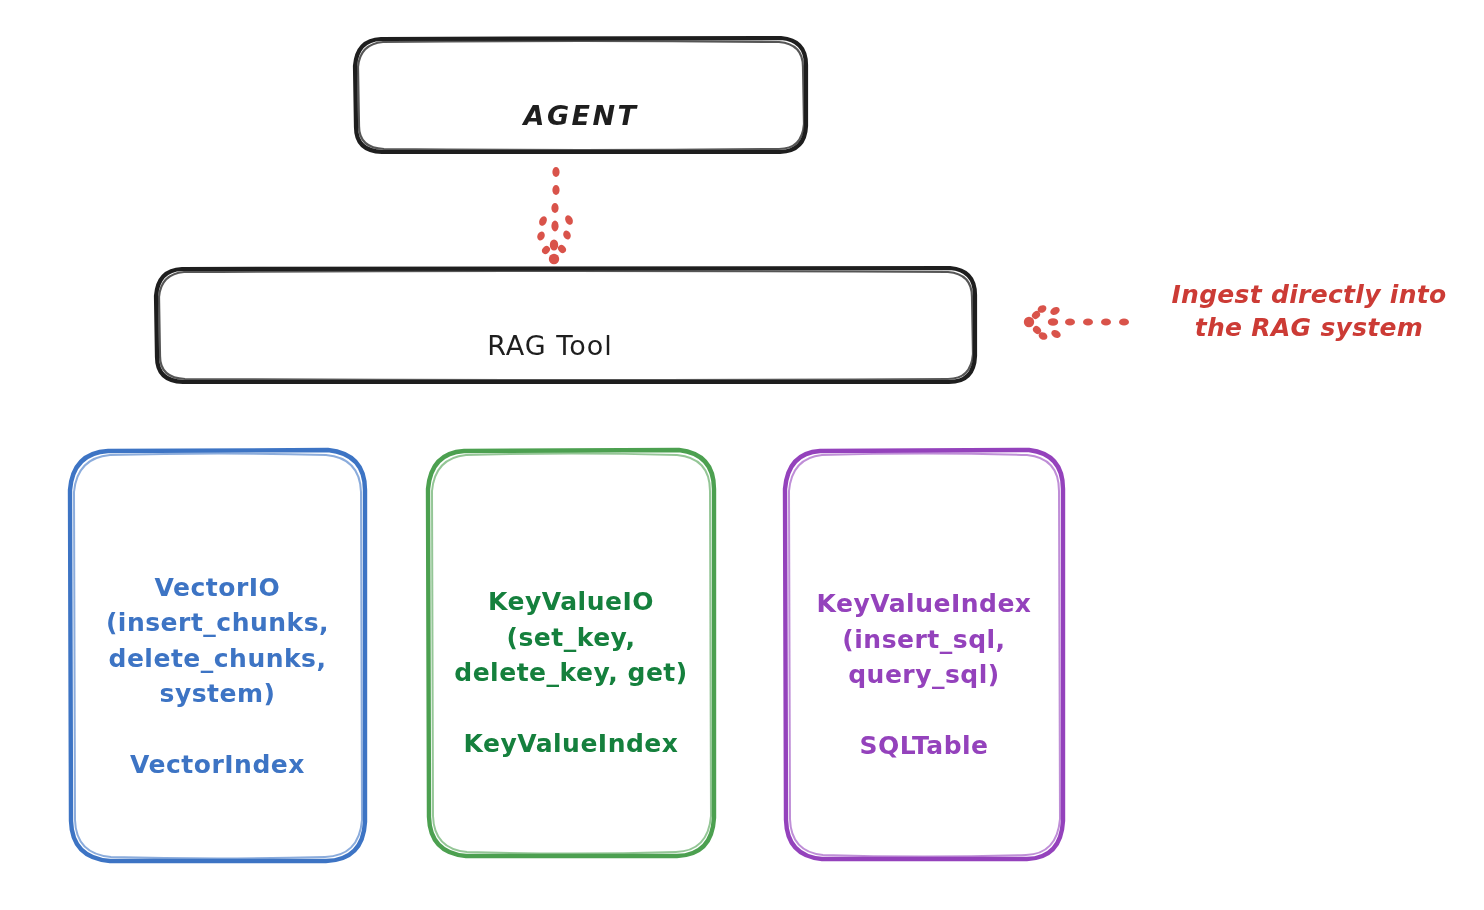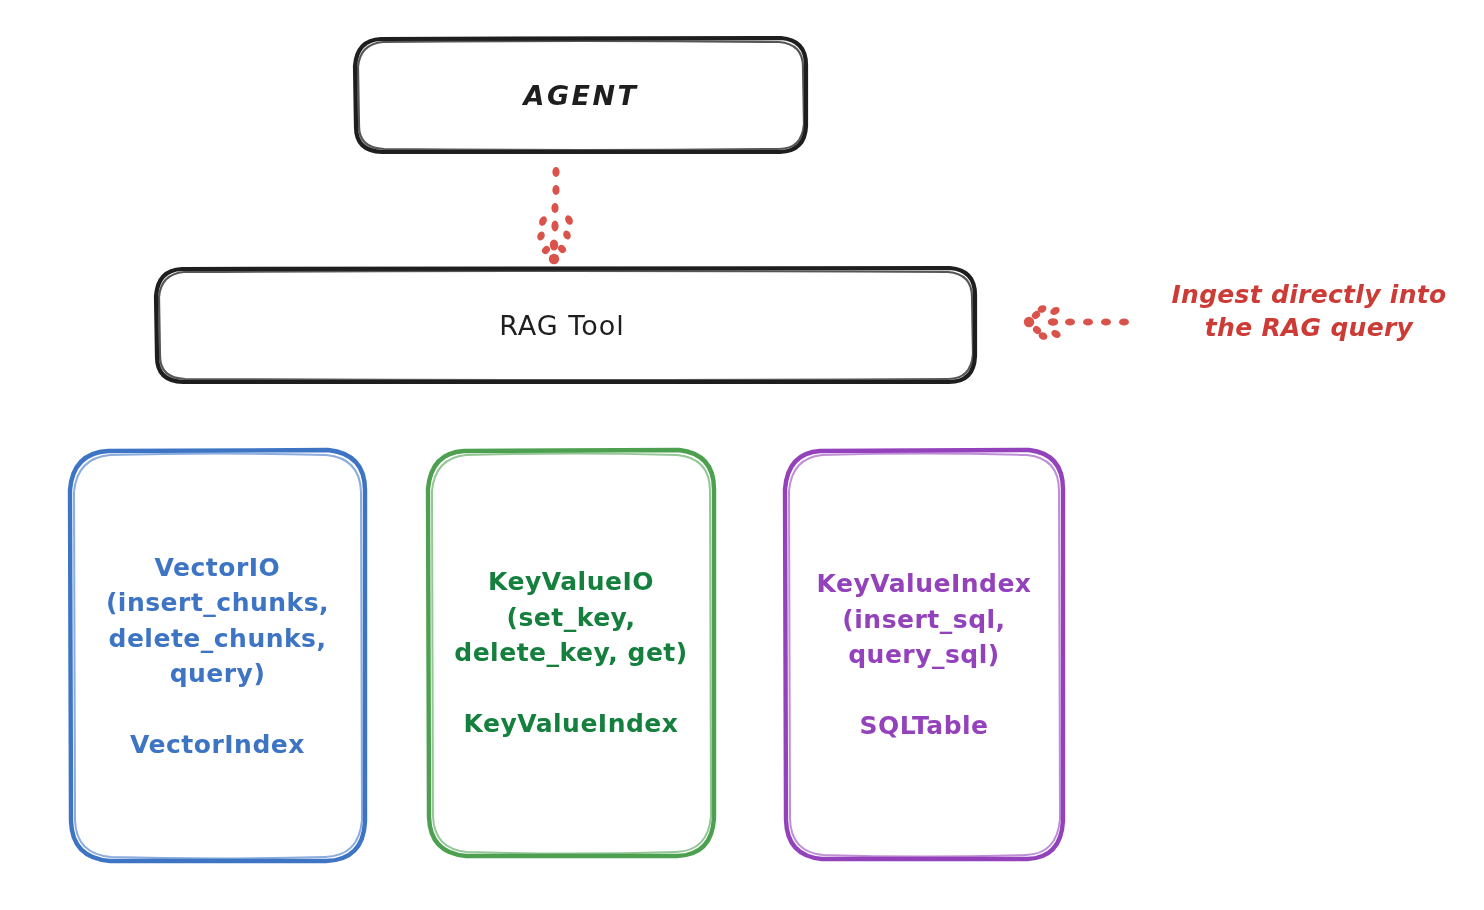--- a/index.html
+++ b/index.html
@@ -24,20 +24,21 @@
   }
 
   .node {
     position: absolute;
     box-sizing: border-box;
     display: flex;
     align-items: center;
     justify-content: center;
     text-align: center;
     background: transparent;
+    margin-top: 20px;
   }
 
   .node-label {
     white-space: pre-line;
     line-height: 1.30;
     letter-spacing: 0.5px;
   }
 
   
   #node-agent {
@@ -50,21 +51,21 @@
     font-family: "DejaVu Sans", sans-serif;
     font-style: italic;
     font-weight: 700;
     font-size: 27px;
     letter-spacing: 2.5px;
     color: #1e1e1e;
   }
 
   
   #node-ragtool {
-    left: 152px;
+    left: 140px;
     top: 268px;
     width: 820px;
     height: 115px;
   }
   #node-ragtool .node-label {
     font-family: "DejaVu Sans", sans-serif;
     font-size: 27px;
     color: #1e1e1e;
     letter-spacing: 1px;
   }
@@ -189,21 +190,21 @@
 </div>
 
 <div class="node" id="node-ragtool">
   <div class="node-label">RAG Tool</div>
 </div>
 
 <div class="node" id="node-vectorio">
   <div class="node-label">VectorIO
 (insert_chunks,
 delete_chunks,
-query)
+system)
 
 VectorIndex</div>
 </div>
 
 <div class="node" id="node-keyvalueio">
   <div class="node-label">KeyValueIO
 (set_key,
 delete_key, get)
 
 KeyValueIndex</div>
@@ -211,13 +212,13 @@
 
 <div class="node" id="node-relationalio">
   <div class="node-label">KeyValueIndex
 (insert_sql,
 query_sql)
 
 SQLTable</div>
 </div>
 
 <div id="annotation-ingest">Ingest directly into
-the RAG query</div>
+the RAG system</div>
 
 </body></html>

